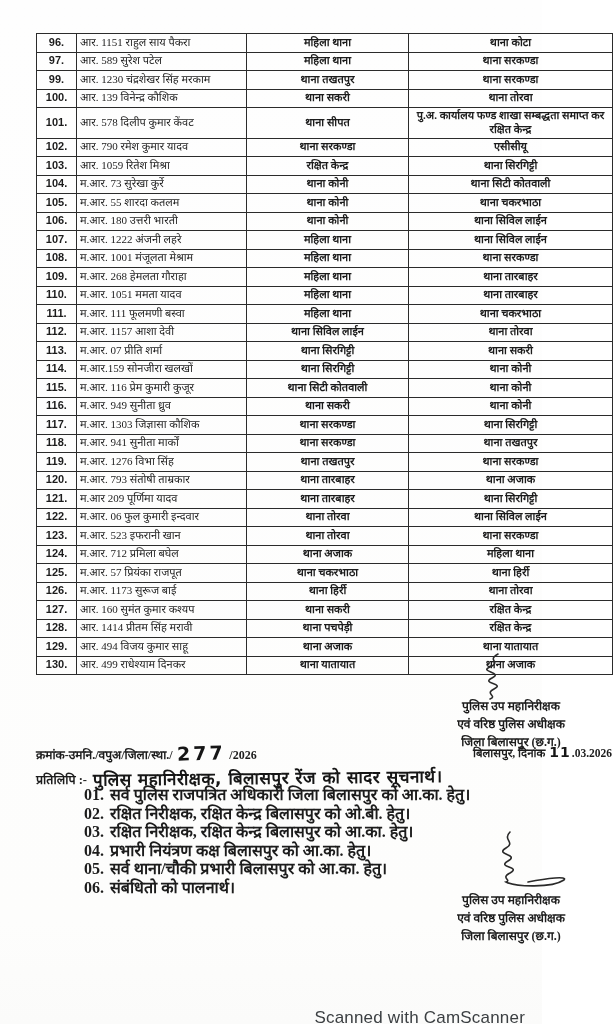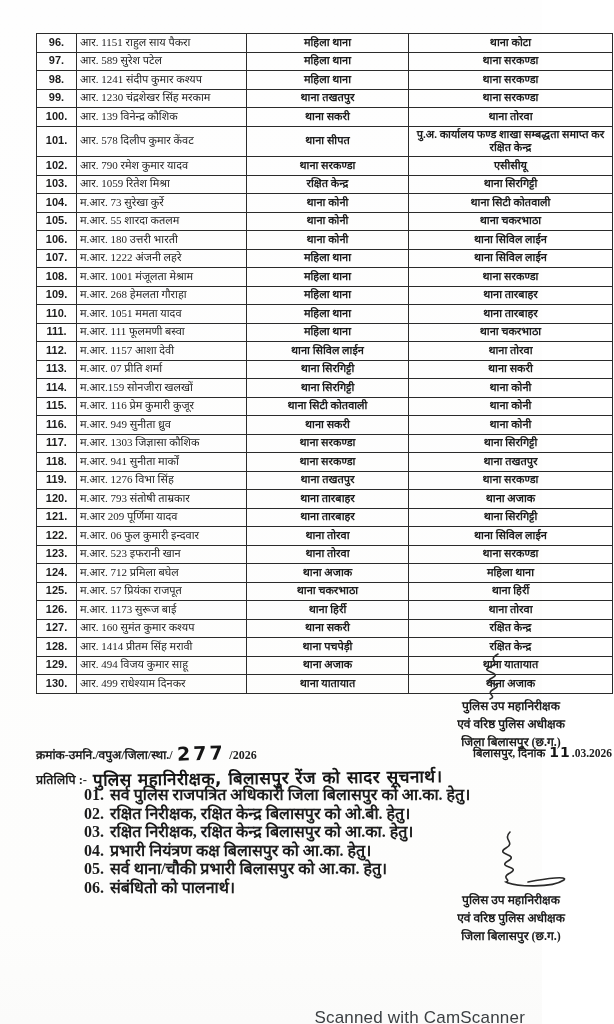--- a/index.html
+++ b/index.html
@@ -130,26 +130,20 @@
           <td class="c-to">थाना कोटा</td>
         </tr>
 
         <tr>
           <td class="c-sno">97.</td>
           <td class="c-name">आर. 589 सुरेश पटेल</td>
           <td class="c-from">महिला थाना</td>
           <td class="c-to">थाना सरकण्डा</td>
         </tr>
 
-        <tr>
-          <td class="c-sno">98.</td>
-          <td class="c-name">आर. 1241 संदीप कुमार कश्यप</td>
-          <td class="c-from">महिला थाना</td>
-          <td class="c-to">थाना सरकण्डा</td>
-        </tr>
 
         <tr>
           <td class="c-sno">99.</td>
           <td class="c-name">आर. 1230 चंद्रशेखर सिंह मरकाम</td>
           <td class="c-from">थाना तखतपुर</td>
           <td class="c-to">थाना सरकण्डा</td>
         </tr>
 
         <tr>
           <td class="c-sno">100.</td>

